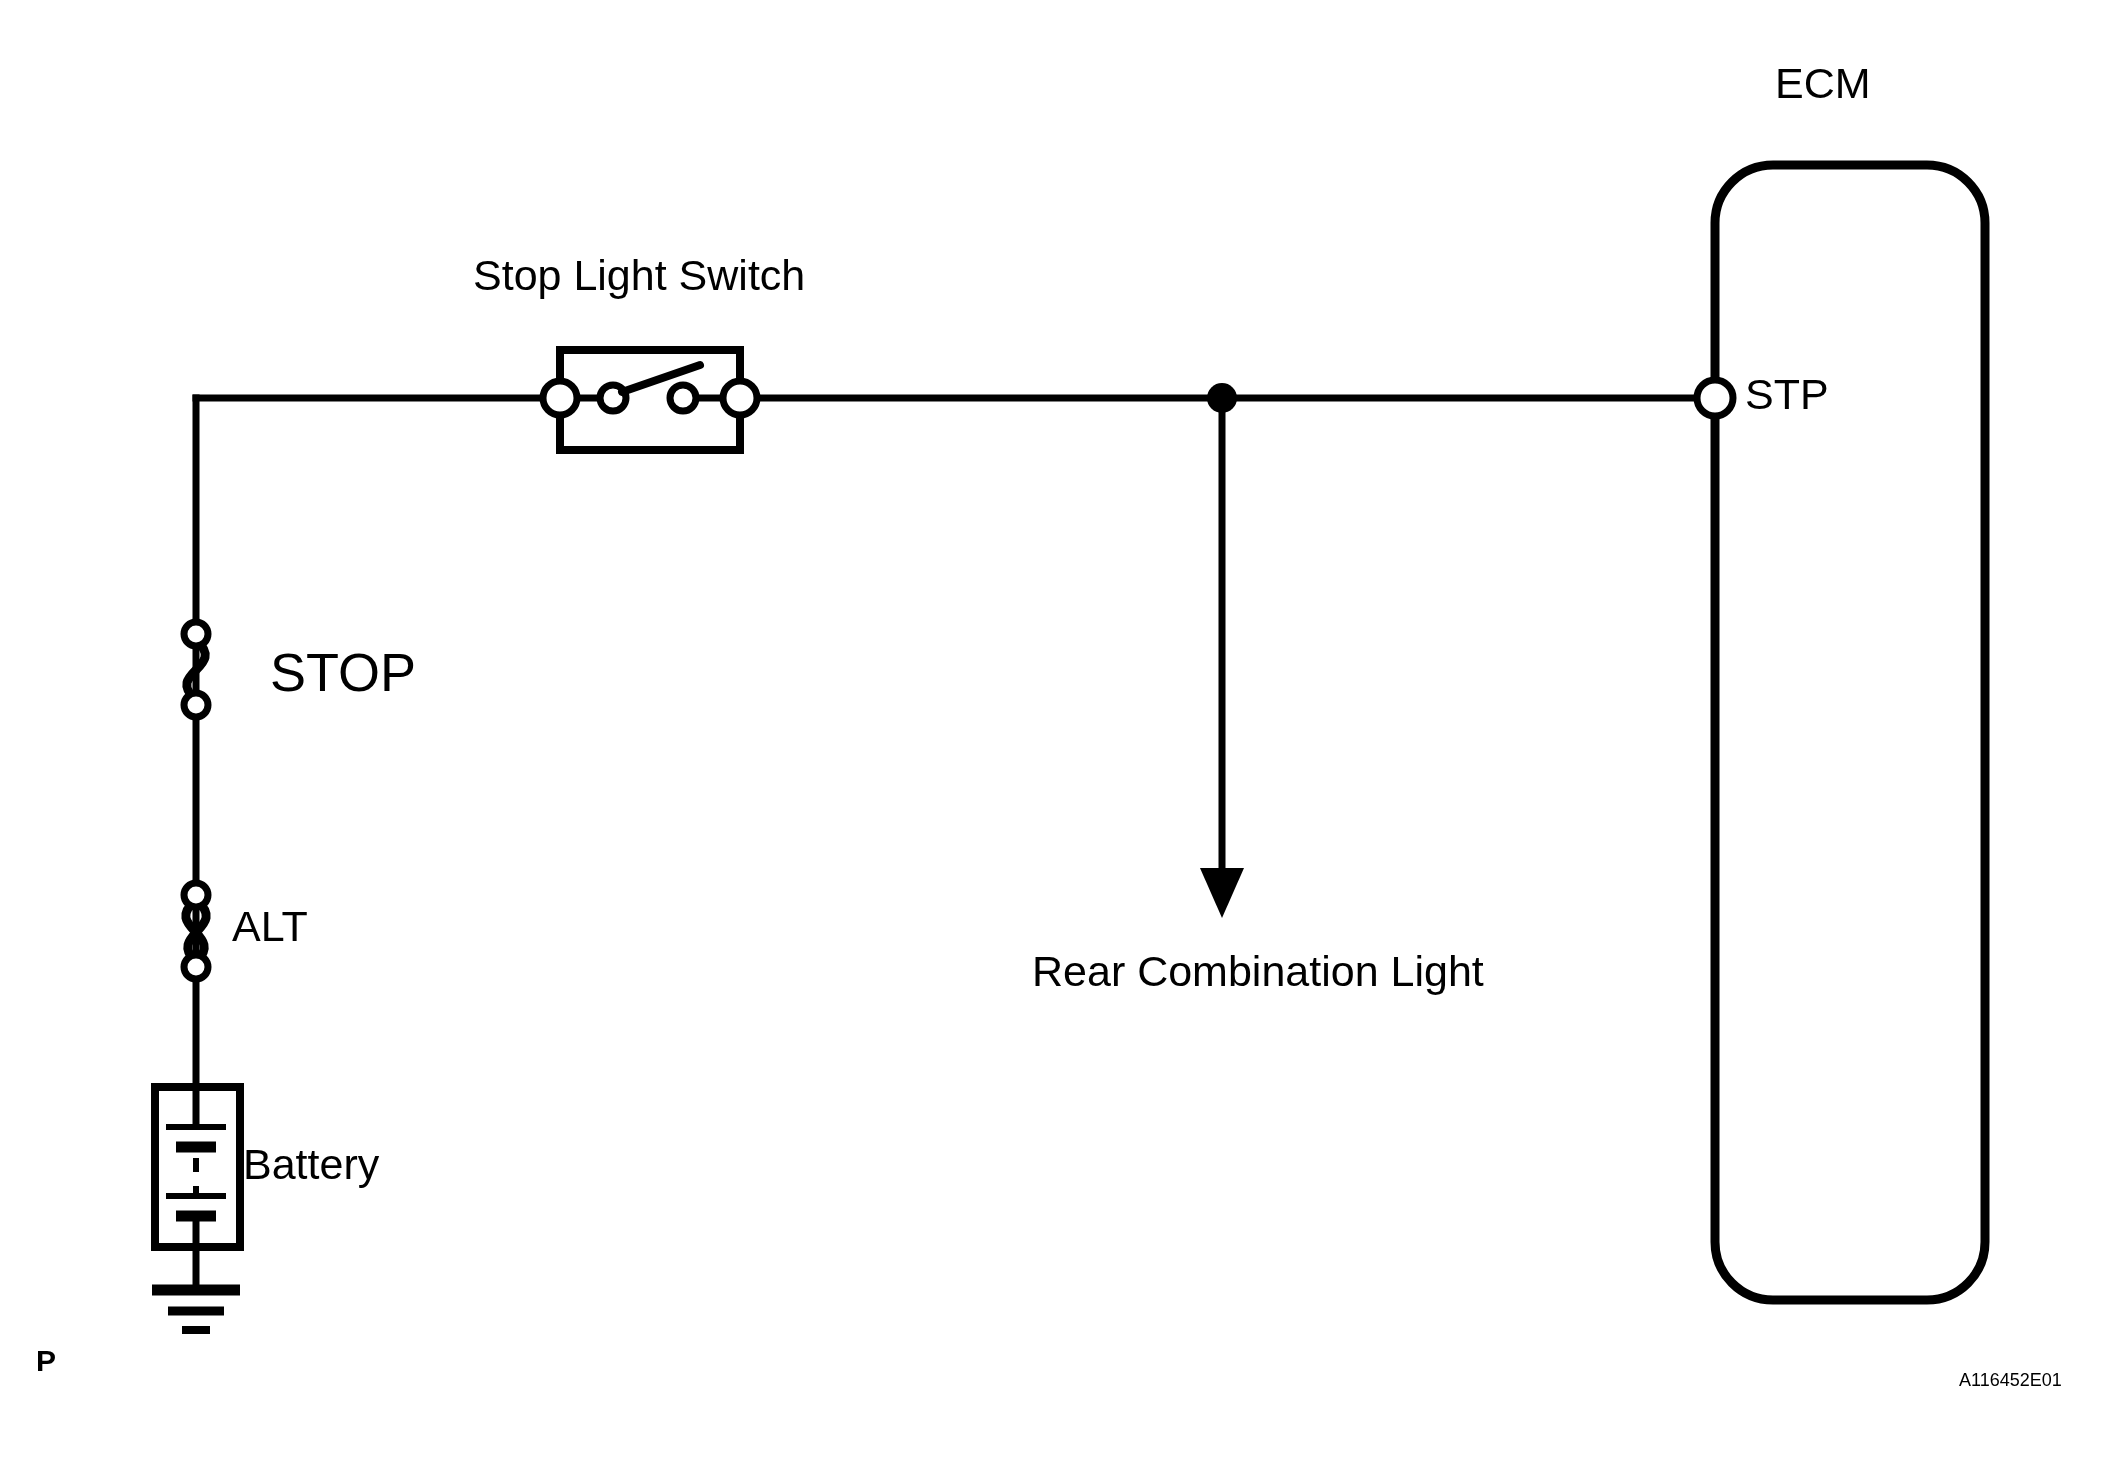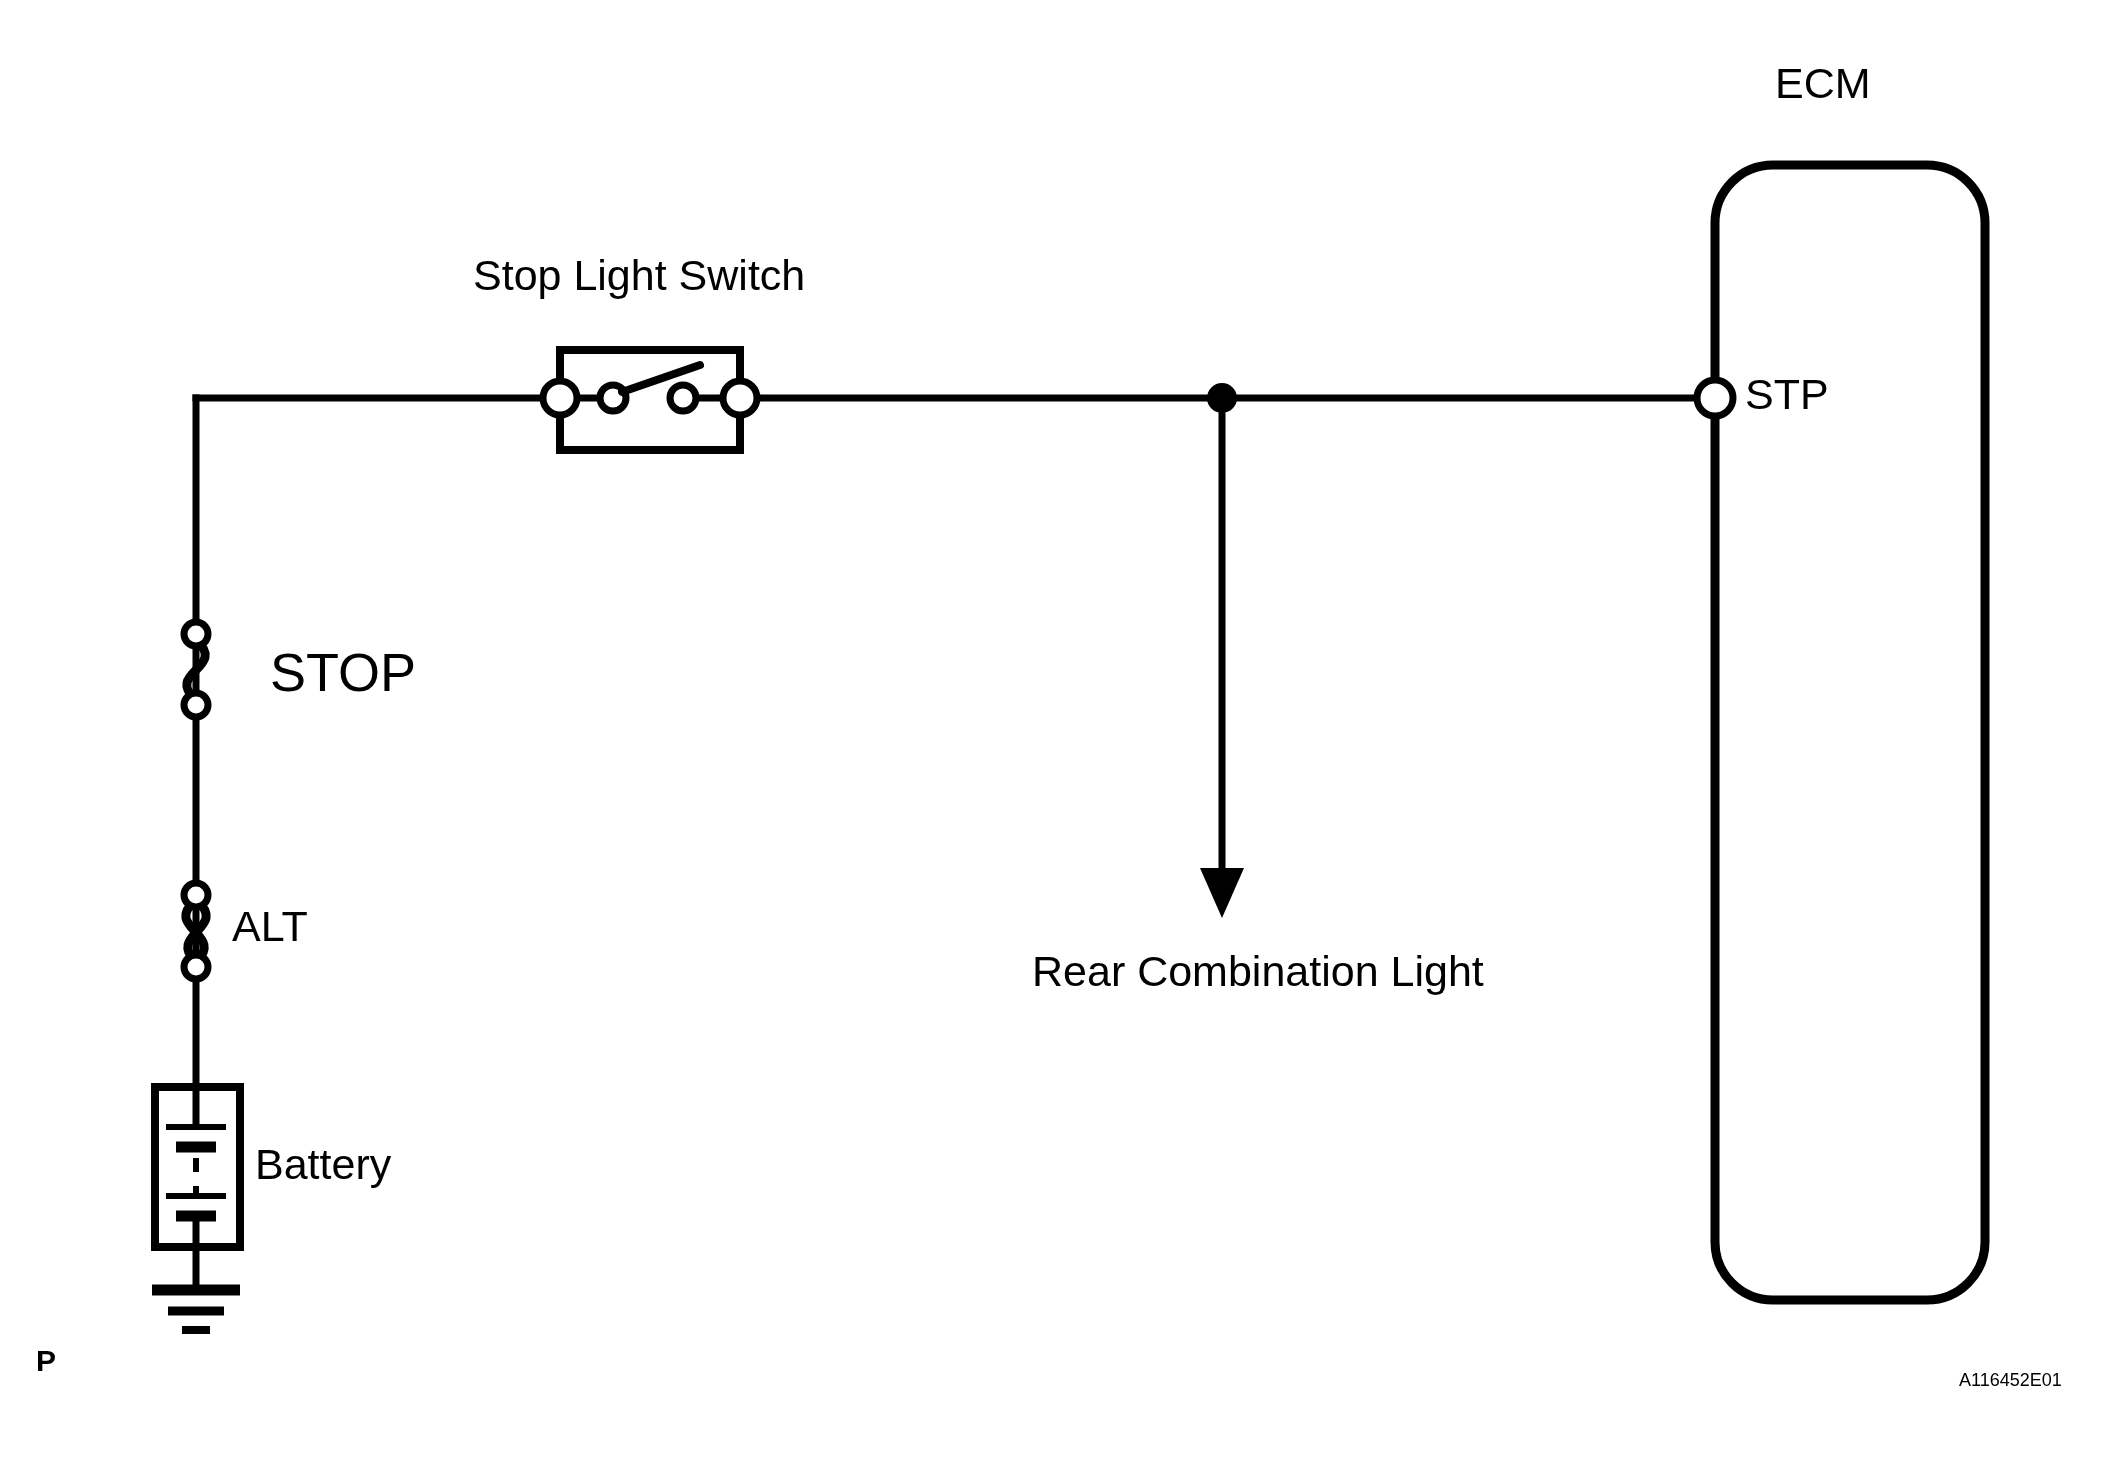--- a/index.html
+++ b/index.html
@@ -61,21 +61,20 @@
   }
   #label-rear-combination-light {
     left: 1032px;
     top: 950px;
     font-size: 43px;
   }
   #label-battery {
     left: 243px;
     top: 1143px;
     font-size: 43px;
-    margin-left: 12px;
   }
   #label-page-mark {
     left: 36px;
     top: 1346px;
     font-size: 30px;
     font-weight: bold;
   }
   #label-figure-code {
     left: 1959px;
     top: 1371px;

